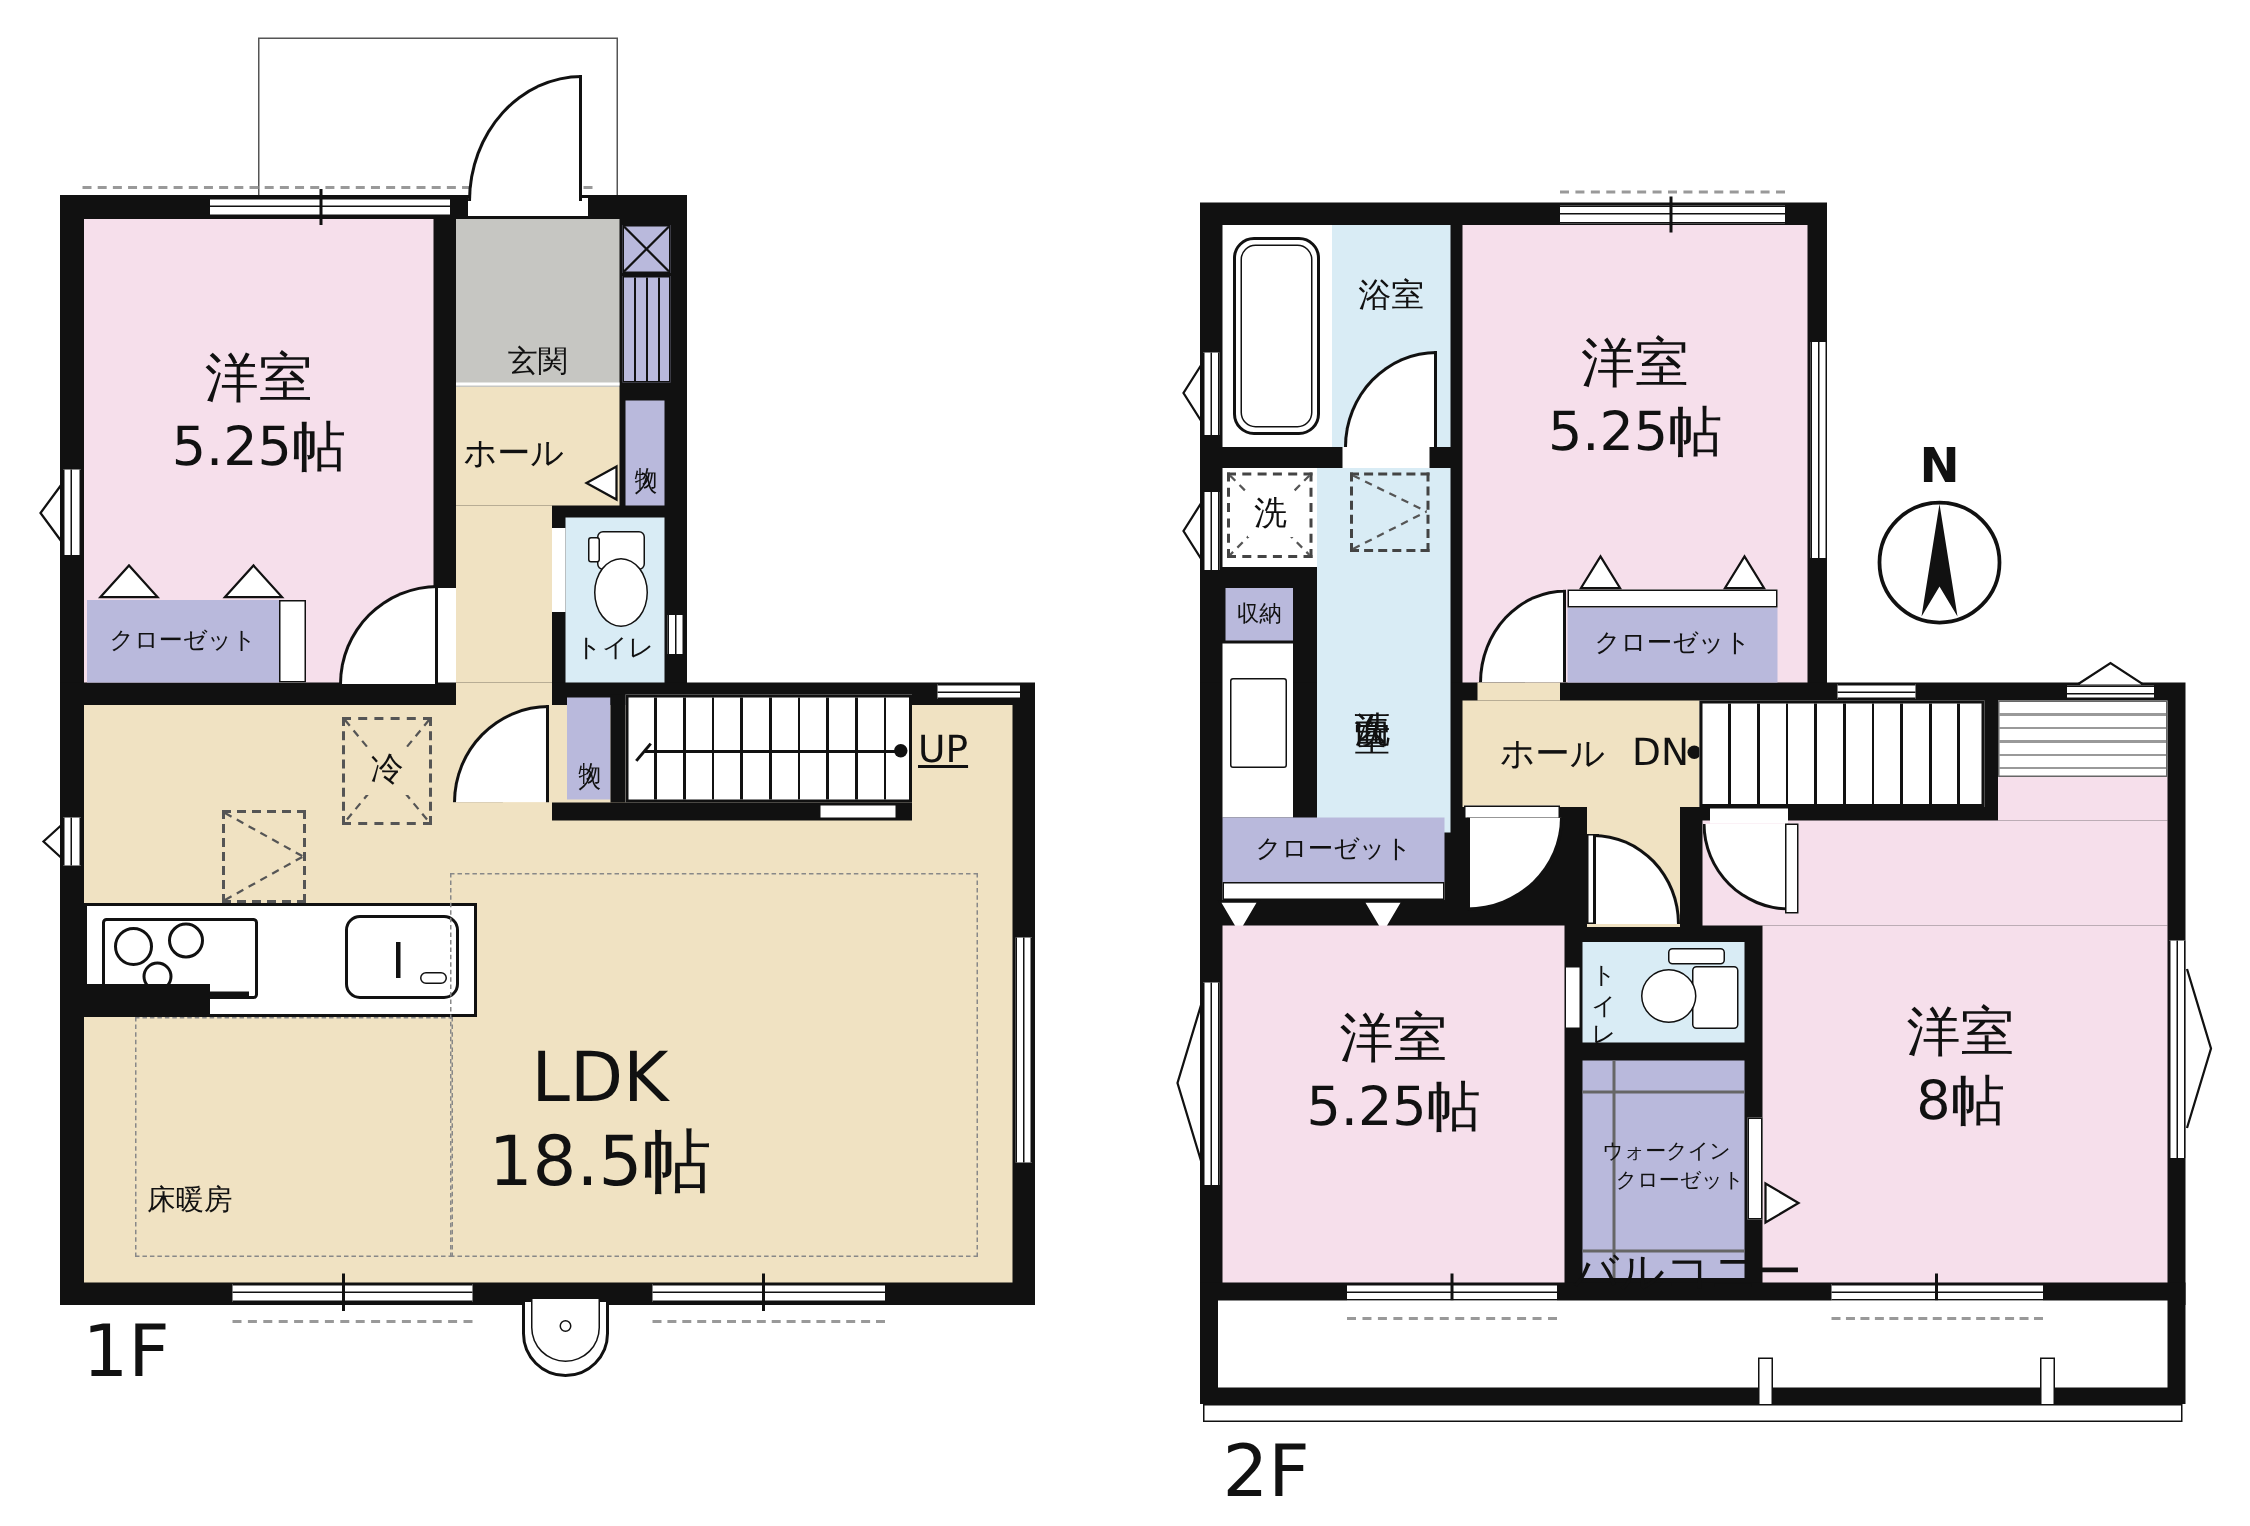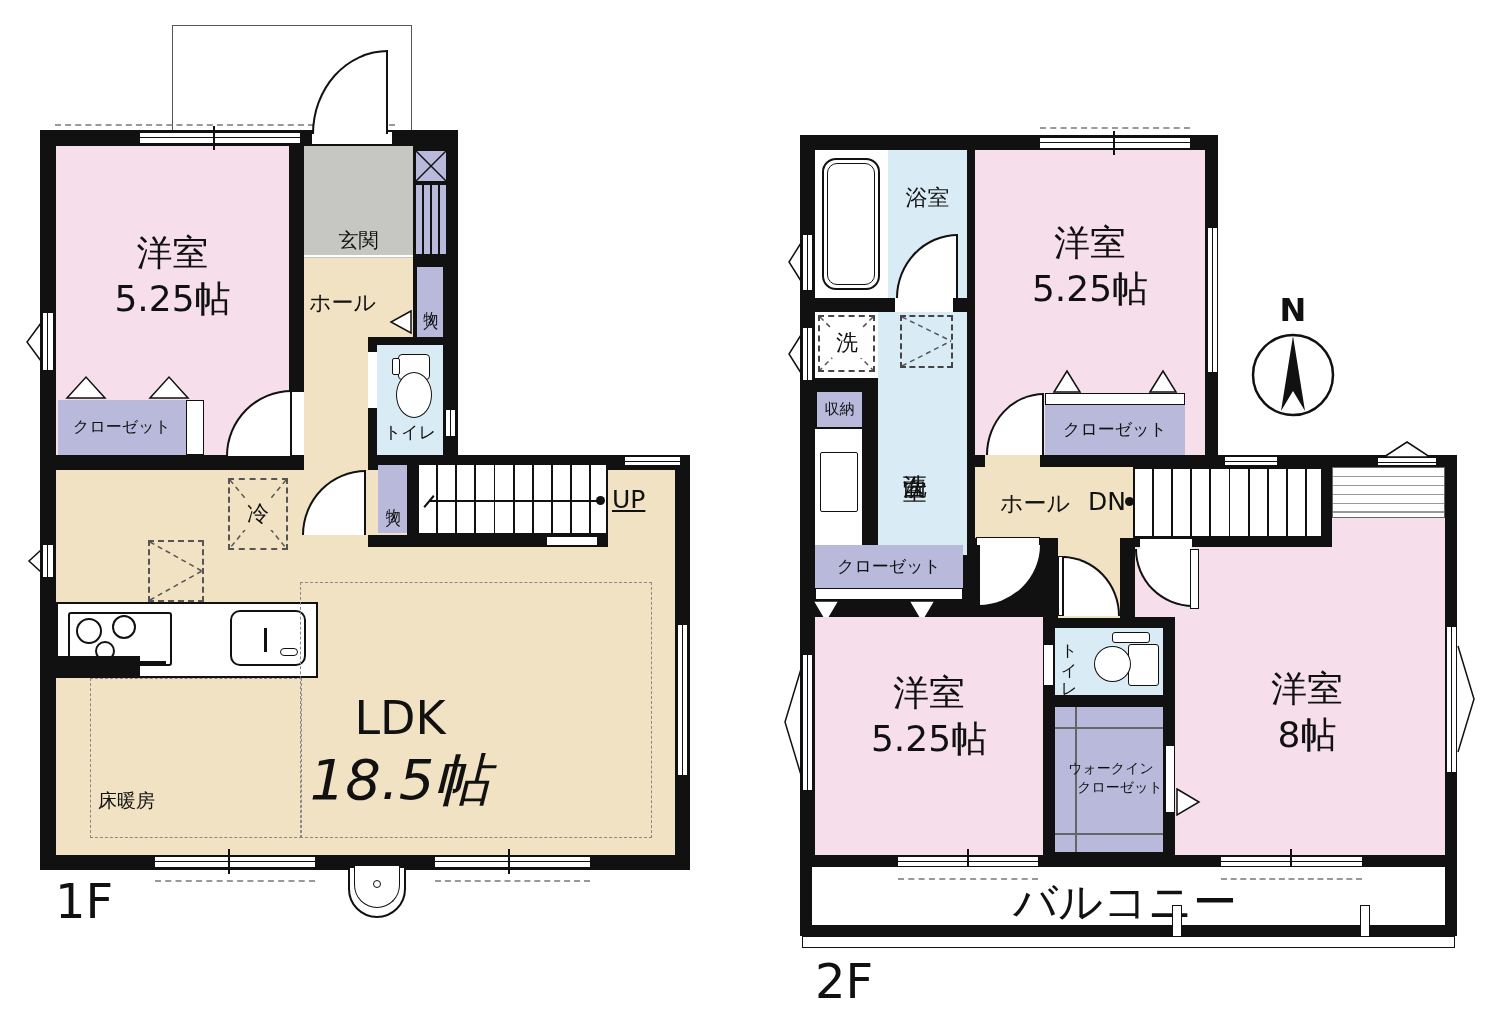--- a/index.html
+++ b/index.html
@@ -124,21 +124,21 @@
     <div class="fixture" style="left:76px;top:618px;width:26px;height:26px;border-radius:50%;border-width:2px;"></div>
     <div class="fixture" style="left:112px;top:615px;width:24px;height:24px;border-radius:50%;border-width:2px;"></div>
     <div class="fixture" style="left:95px;top:641px;width:20px;height:20px;border-radius:50%;border-width:2px;"></div>
     <div class="tick" style="left:74px;top:661px;width:92px;height:2.5px;"></div>
     <div class="fixture" style="left:230px;top:610px;width:76px;height:56px;border-width:2px;border-radius:10px;"></div>
     <div class="tick" style="left:264px;top:628px;width:3px;height:24px;"></div>
     <div class="fixture" style="left:280px;top:648px;width:18px;height:8px;border-radius:4px;"></div>
     <div class="wall" style="left:56px;top:656px;width:84px;height:22px;"></div>
 
     <div class="lbl center" style="left:300px;top:692px;width:200px;font-size:46px;">LDK</div>
-    <div class="lbl center" style="left:270px;top:748px;width:260px;font-size:56px;font-style:italic;">18.5帖</div>
+    <div class="lbl center" style="left:270px;top:748px;width:260px;font-size:46px;">18.5帖</div>
     <div class="dashbox" style="left:300px;top:582px;width:352px;height:256px;border-width:1.5px;border-color:#888;"></div>
     <div class="dashbox" style="left:90px;top:678px;width:212px;height:160px;border-width:1.5px;border-color:#888;"></div>
     <div class="lbl" style="left:98px;top:790px;font-size:19px;">床暖房</div>
 
     <div class="win win-h" style="left:140px;top:132px;width:160px;height:12px;"></div>
     <div class="tick" style="left:213px;top:126px;width:2px;height:24px;"></div>
     <div class="win win-v" style="left:42px;top:313px;width:12px;height:57px;"></div>
     <svg style="left:26px;top:322px;" width="16" height="40">
         <polyline points="15,1 1,20 15,39" fill="none" stroke="#111" stroke-width="1.5"></polyline>
       </svg>
@@ -296,21 +296,21 @@
         <polyline points="1,1 17,54 1,107" fill="none" stroke="#111" stroke-width="1.5"></polyline>
       </svg>
     <div class="win win-h" style="left:898px;top:856px;width:140px;height:11px;"></div>
     <div class="tick" style="left:967px;top:849px;width:2px;height:25px;"></div>
     <div class="win win-h" style="left:1221px;top:856px;width:141px;height:11px;"></div>
     <div class="tick" style="left:1290px;top:849px;width:2px;height:25px;"></div>
 
     <div class="room" style="left:812px;top:867px;width:633px;height:58px;background:#fff;"></div>
     <div class="dashline" style="left:898px;top:878px;width:140px;"></div>
     <div class="dashline" style="left:1221px;top:878px;width:141px;"></div>
-    <div class="lbl center" style="left:925px;top:877px;width:400px;font-size:44px;">バルコニー</div>
+    <div class="lbl center" style="left:925px;top:832px;width:400px;font-size:30px;">バルコニー</div>
     <div class="fixture" style="left:1172px;top:905px;width:10px;height:32px;"></div>
     <div class="fixture" style="left:1360px;top:905px;width:10px;height:32px;"></div>
     <div class="fixture" style="left:802px;top:936px;width:653px;height:12px;"></div>
 
     <div class="lbl" style="left:815px;top:954px;font-size:48px;">2F</div>
   </div>
 
   <div>
     <div class="lbl center" style="left:1263px;top:292px;width:60px;font-size:32px;font-weight:bold;">N</div>
     <svg style="left:1251px;top:333px;" width="84" height="84">

